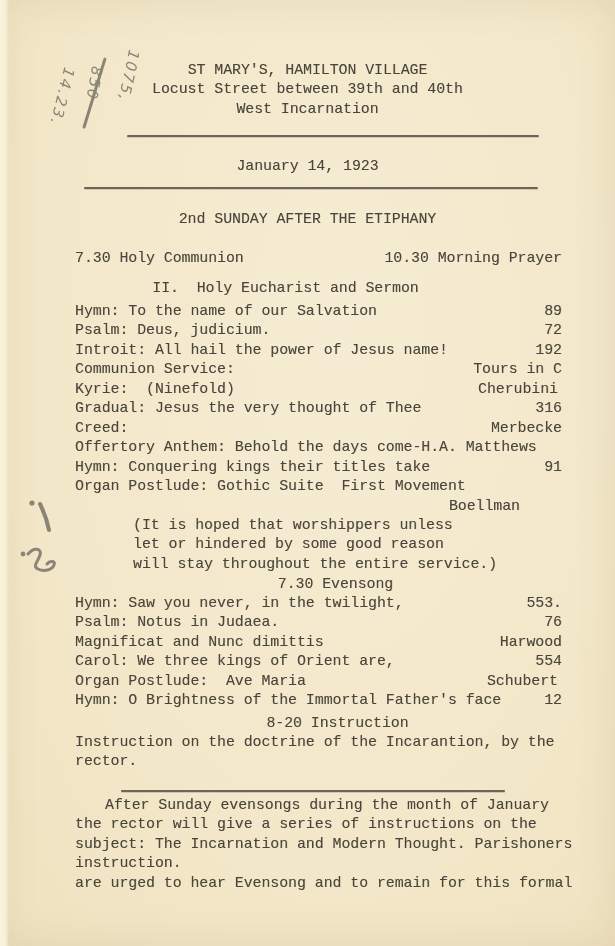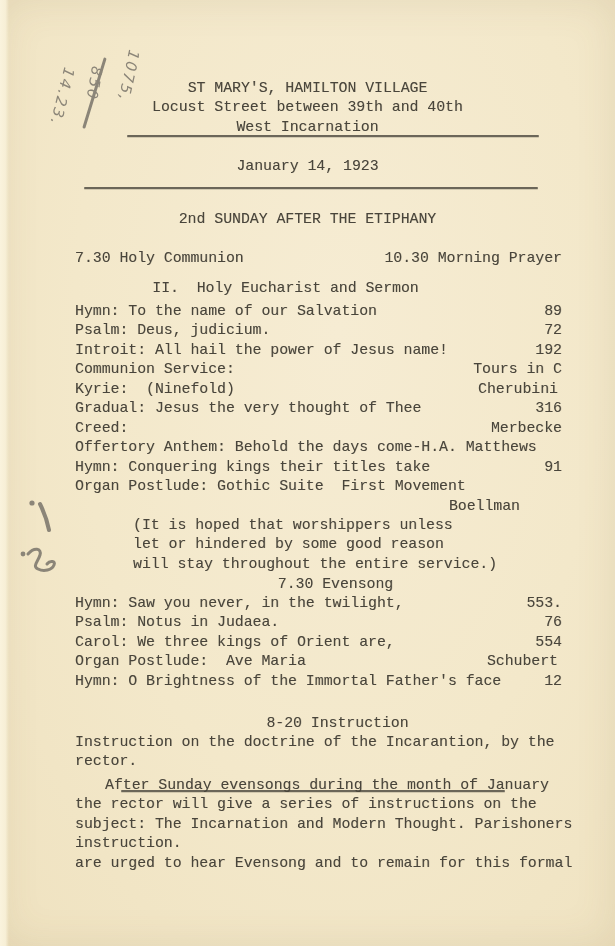--- a/index.html
+++ b/index.html
@@ -59,21 +59,21 @@
     <span class="pencil pencil-item" style="left:103px;top:24px;transform:rotate(102deg);">1075,</span>
   </div>
 
   <svg class="abs" style="left:16px;top:492px;" width="48" height="96" viewBox="0 0 48 96">
     <circle cx="16" cy="11" r="2.6" fill="#8b8578"></circle>
     <path d="M24 12 C27 18 31 28 33 38" stroke="#8b8578" stroke-width="4" fill="none" stroke-linecap="round"></path>
     <circle cx="7" cy="62" r="2.4" fill="#8b8578"></circle>
     <path d="M12 62 C18 55 26 56 24 63 C22 70 16 74 22 77 C28 80 36 78 38 73 C40 69 34 68 31 72" stroke="#8b8578" stroke-width="3" fill="none" stroke-linecap="round"></path>
   </svg>
 
-  <div class="abs centered ink" style="top:79px;">
+  <div class="abs centered ink" style="top:61px;">
     <div>ST MARY'S, HAMILTON VILLAGE</div>
     <div>Locust Street between 39th and 40th</div>
     <div>West Incarnation</div>
   </div>
   <div class="hr rough" style="left:127px;top:135px;width:412px;"></div>
 
   <div class="abs centered ink" style="top:157px;">January 14, 1923</div>
   <div class="hr rough" style="left:84px;top:187px;width:454px;"></div>
 
   <div class="abs centered ink" style="top:210px;">2nd SUNDAY AFTER THE ETIPHANY</div>
@@ -140,41 +140,45 @@
   <div class="abs col ink" style="top:594px;">
     <div class="row">
       <span class="l">Hymn: Saw you never, in the twilight,</span>
       <span class="r">553.</span>
     </div>
     <div class="row">
       <span class="l">Psalm: Notus in Judaea.</span>
       <span class="r">76</span>
     </div>
     <div class="row">
+      <span class="l">Magnificat and Nunc dimittis</span>
+      <span class="r">Harwood</span>
+    </div>
+    <div class="row">
       <span class="l">Carol: We three kings of Orient are,</span>
       <span class="r">554</span>
     </div>
     <div class="row">
       <span class="l">Organ Postlude:  Ave Maria</span>
       <span class="r r-off1">Schubert</span>
     </div>
     <div class="row">
       <span class="l">Hymn: O Brightness of the Immortal Father's face</span>
       <span class="r">12</span>
     </div>
   </div>
 
   <div class="abs centered ink" style="top:714px;transform:translateX(30px);">8-20 Instruction</div>
   <div class="abs col ink" style="top:733px;">
     <div>Instruction on the doctrine of the Incarantion, by the</div>
     <div>rector.</div>
   </div>
 
   <div class="hr rough" style="left:121px;top:790px;width:384px;"></div>
-  <div class="abs col ink footer" style="top:776px;width:500px;">
+  <div class="abs col ink footer" style="top:796px;width:500px;">
     <p class="first">After Sunday evensongs during the month of January</p>
     <p>the rector will give a series of instructions on the</p>
     <p>subject: The Incarnation and Modern Thought. Parishoners</p>
     <p>instruction.</p>
     <p>are urged to hear Evensong and to remain for this formal</p>
   </div>
 
 </div>
 
 </body></html>

